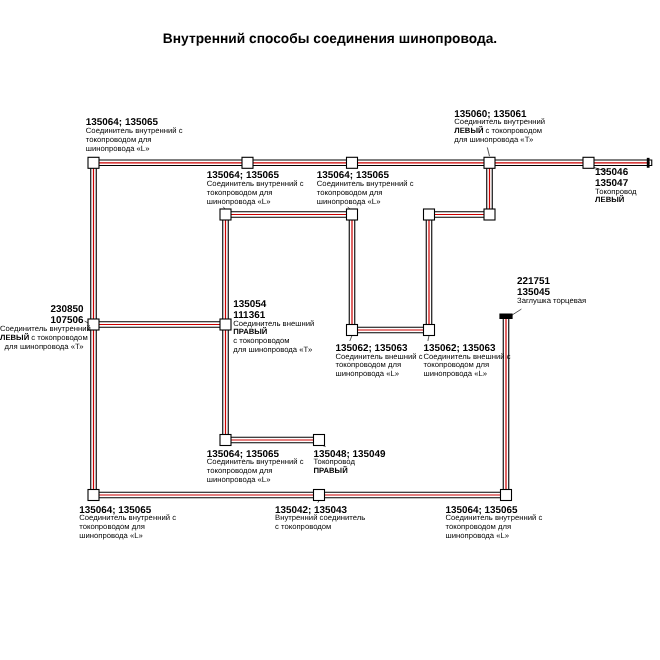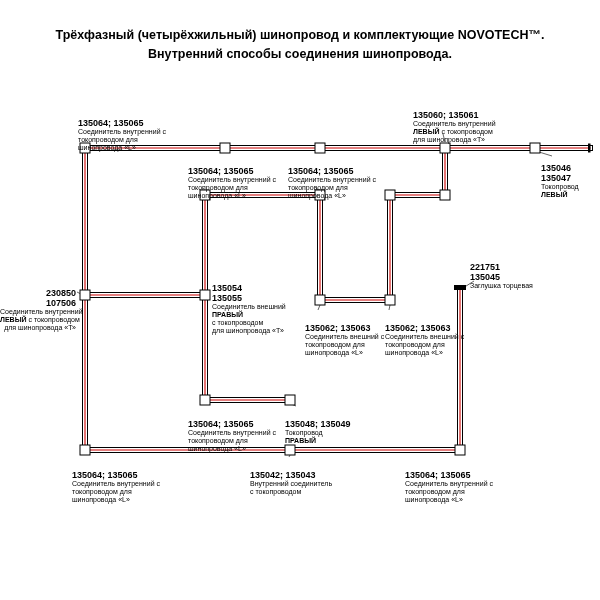--- a/index.html
+++ b/index.html
@@ -8,35 +8,34 @@
     width:600px; height:600px;
     font-family:"Liberation Sans", sans-serif;
     color:#000;
   }
   .page { position:relative; width:600px; height:600px; background:#fff; overflow:hidden; }
   .title {
     position:absolute; top:26px; left:0; width:600px;
     text-align:center; font-weight:700; font-size:12.5px; line-height:19px;
   }
   svg.diagram { position:absolute; top:0; left:0; }
-  .dlabel { position:absolute; font-size:7px; line-height:8px; white-space:nowrap;margin-top:12px; }
+  .dlabel { position:absolute; font-size:7px; line-height:8px; white-space:nowrap; }
   .dlabel .code { font-weight:700; font-size:9px; line-height:10px; letter-spacing:0; }
   .dlabel .code:last-of-type { margin-bottom:1px; }
   .dlabel .desc { font-size:7px; line-height:8px; }
   .dlabel .b { font-weight:700; }
   .dlabel.alr { text-align:right; white-space:normal; }
   .dlabel.alr .desc { white-space:nowrap; }
 </style>
 </head>
 <body>
 
 <div class="page">
 
   <div class="title">
-    <div>Трёхфазный (четырёхжильный) шинопровод и комплектующие NOVOTECH™.</div>
     <div>Внутренний способы соединения шинопровода.</div>
   </div>
 
   <svg class="diagram" width="600" height="600" viewBox="0 0 600 600">
 
     <g>
       <path fill="none" stroke="#000000" stroke-width="6" stroke-linecap="square" d="M85 148 H590 M85 148 V450 M85 450 H460 M460 450 V290 M85 295 H205 M205 195 V400 M205 400 H290 M205 195 H320 M320 195 V300 M320 300 H390 M390 195 V300 M390 195 H445 M445 148 V195"></path>
     </g>
     <g>
       <path fill="none" stroke="#ffffff" stroke-width="4" stroke-linecap="square" d="M85 148 H590 M85 148 V450 M85 450 H460 M460 450 V290 M85 295 H205 M205 195 V400 M205 400 H290 M205 195 H320 M320 195 V300 M320 300 H390 M390 195 V300 M390 195 H445 M445 148 V195"></path>
@@ -117,21 +116,21 @@
       </div>
       <div class="dlabel alr" style="left: 0px; top: 276px; width: 76px;">
         <div class="code">230850</div>
         <div class="code">107506</div>
         <div class="desc"><span>Соединитель внутренний</span></div>
         <div class="desc"><span class="b">ЛЕВЫЙ</span><span> с токопроводом</span></div>
         <div class="desc"><span>для шинопровода «Т»</span></div>
       </div>
       <div class="dlabel" style="left: 212px; top: 271px;">
         <div class="code">135054</div>
-        <div class="code">135055</div>
+        <div class="code">111361</div>
         <div class="desc"><span>Соединитель внешний</span></div>
         <div class="desc"><span class="b">ПРАВЫЙ</span></div>
         <div class="desc"><span>с токопроводом</span></div>
         <div class="desc"><span>для шинопровода «Т»</span></div>
       </div>
       <div class="dlabel" style="left: 305px; top: 311px;">
         <div class="code">135062; 135063</div>
         <div class="desc"><span>Соединитель внешний с</span></div>
         <div class="desc"><span>токопроводом для</span></div>
         <div class="desc"><span>шинопровода «L»</span></div>

